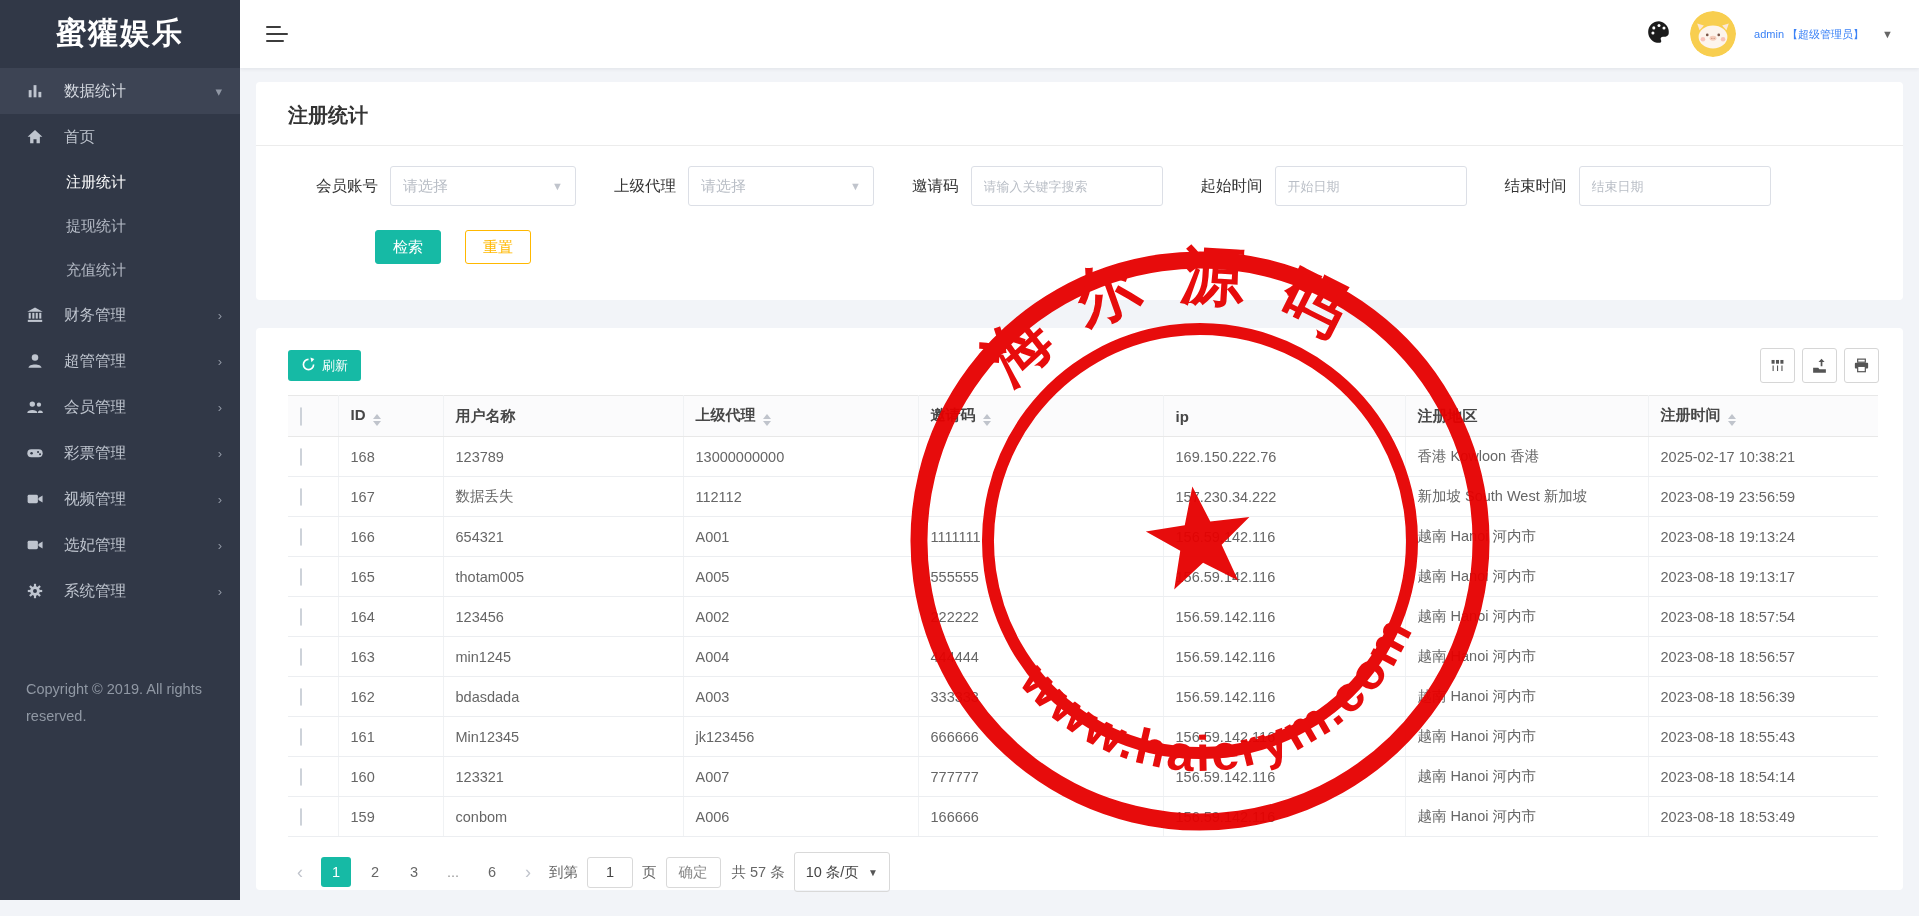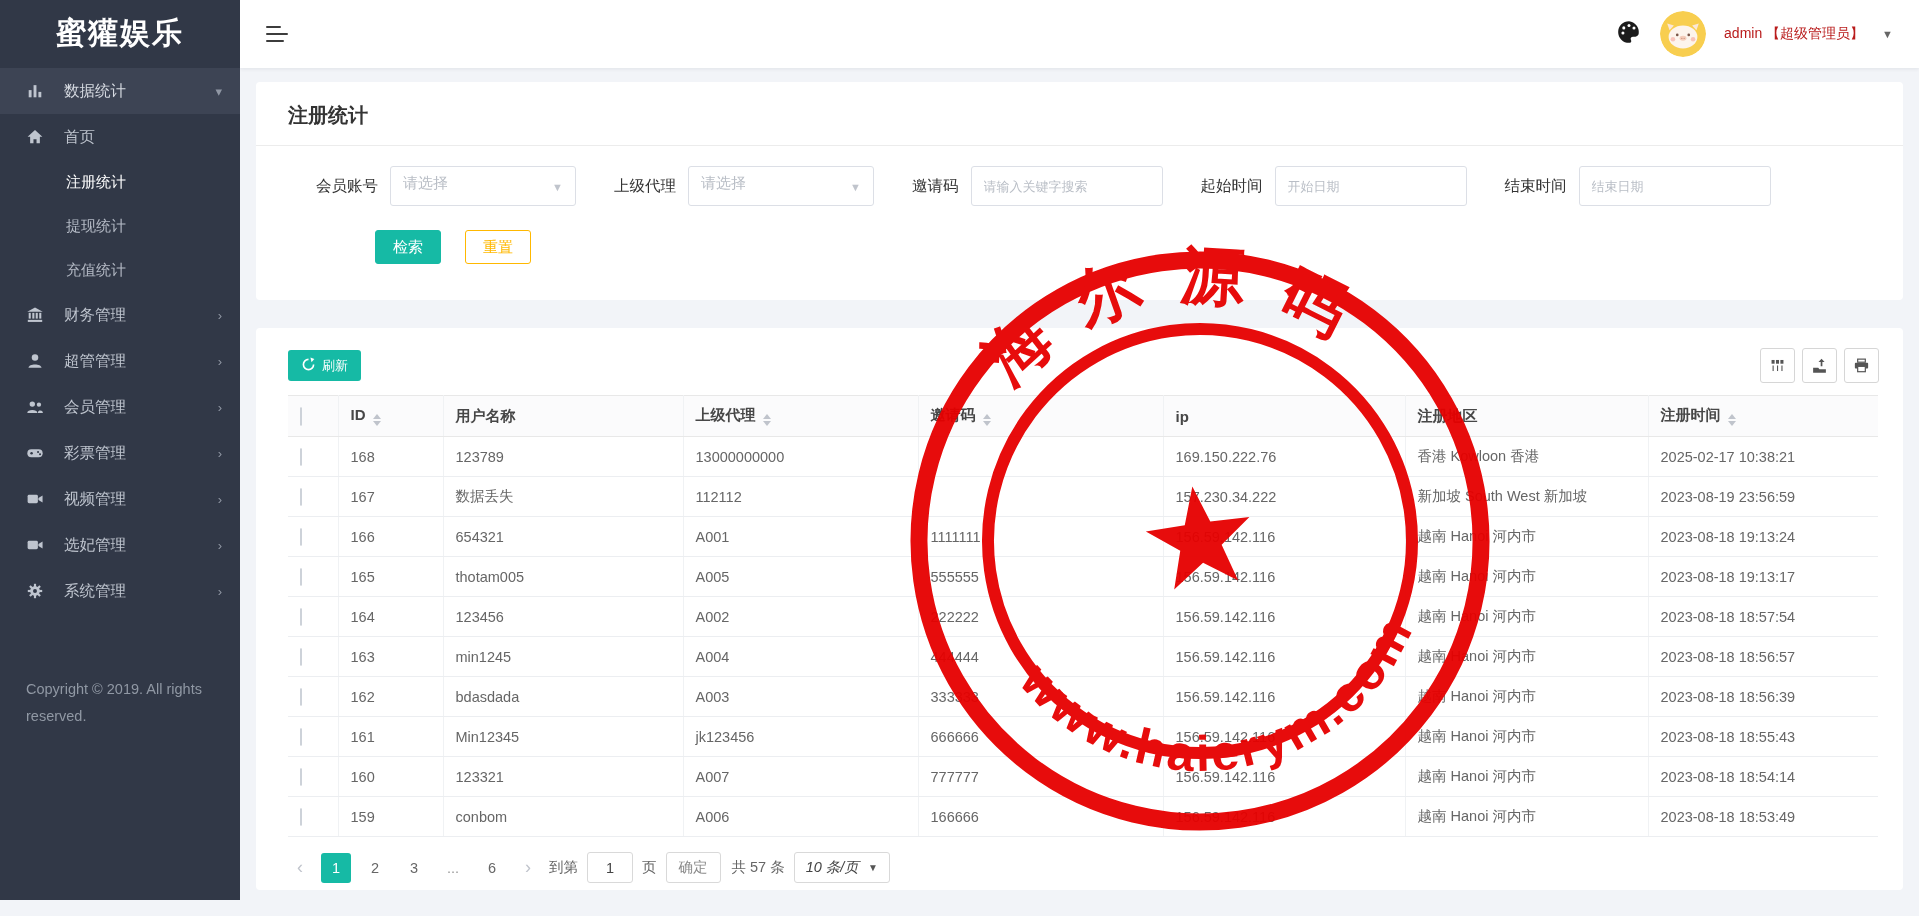--- a/index.html
+++ b/index.html
@@ -19,33 +19,33 @@
   .copyright { margin-top:62px; padding:0 26px; color:#9098a4; font-size:14.5px; line-height:27px; }
 
   
   .topbar { position:absolute; left:240px; top:0; right:0; height:68px; background:#fff; z-index:9;
     display:flex; align-items:center; padding:0 26px; box-shadow:0 1px 4px rgba(0,21,41,.08); }
   .burger { width:24px; cursor:pointer; }
   .burger i { display:block; height:2.5px; background:#3c3c3c; margin:4.5px 0; border-radius:1px; }
   .burger i:nth-child(1){ width:15px; } .burger i:nth-child(2){ width:22px; } .burger i:nth-child(3){ width:18px; }
   .top-right { margin-left:auto; display:flex; align-items:center; gap:18px; }
   .avatar { width:46px; height:46px; border-radius:50%; overflow:hidden; cursor:pointer; }
-  .username { font-size:14px; color:#b91c1c; cursor:pointer; }
+  .username { font-size:11px; color:#3b82f6; cursor:pointer; }
   .caret-down { font-size:11px; color:#666; }
 
   
   .main { position:absolute; left:240px; top:68px; right:0; bottom:0; background:#f2f4f8; }
   .card { position:absolute; left:16px; right:16px; background:#fff; border-radius:4px; }
   .card1 { top:14px; height:218px; }
   .page-title { padding:20px 32px 16px 32px; font-size:20px; font-weight:bold; color:#333; border-bottom:1px solid #ececec; }
   .filter-row { display:flex; align-items:center; margin-top:20px; padding-left:60px; }
   .f-group { display:flex; align-items:center; margin-right:38px; }
   .f-label { font-size:15.5px; color:#333; margin-right:12px; white-space:nowrap; }
   .sel, .f-input { width:186px; height:40px; border:1px solid #dcdfe6; border-radius:3px; background:#fff; }
-  .sel { display:flex; align-items:flex-end; padding:12px 12px; cursor:pointer; }
+  .sel { display:flex; align-items:center; padding:0 12px; cursor:pointer; }
   .sel .ph { color:#b9bec6; font-size:15px; flex:1; }
   .sel .sc { color:#c0c4cc; font-size:11px; }
   .f-input { width:192px; padding:0 12px; font-size:13px; color:#333; outline:none; }
   .f-input::placeholder { color:#b9bec6; }
   .btn-row { margin-top:24px; padding-left:119px; display:flex; gap:24px; }
   .btn { height:34px; padding:0 17px; border-radius:3px; font-size:15px; cursor:pointer; border:1px solid transparent; }
   .btn-search { background:#16baa5; border-color:#16baa5; color:#fff; }
   .btn-reset { background:#fff; border-color:#ffb800; color:#ffb800; }
 
   .card2 { top:260px; height:562px; }
@@ -69,21 +69,21 @@
   .sort .dn { border-top:5px solid #c0c4cc; }
 
   .pagination { display:flex; align-items:center; gap:9px; margin:15px 0 0 32px; font-size:14.5px; color:#666; }
   .pg-arrow { color:#c0c4cc; font-size:18px; width:24px; text-align:center; cursor:pointer; }
   .pg-item { min-width:30px; height:30px; line-height:30px; text-align:center; border-radius:3px; cursor:pointer; color:#666; }
   .pg-item.active { background:#16baa5; color:#fff; }
   .pg-dots { color:#999; cursor:default; }
   .pg-input { width:46px; height:31px; border:1px solid #d9d9d9; border-radius:3px; text-align:center; font-size:14.5px; color:#444; outline:none; }
   .pg-confirm { height:31px; padding:0 12px; background:#fff; border:1px solid #d9d9d9; border-radius:3px; color:#8a8a8a; font-size:14.5px; cursor:pointer; }
   .pg-total { margin-left:2px; }
-  .pg-select { height:31px; border:1px solid #d9d9d9; border-radius:3px; display:flex; align-items:center; gap:9px; padding:0 11px; cursor:pointer; color:#444;font-style:italic; }
+  .pg-select { height:40px; border:1px solid #d9d9d9; border-radius:3px; display:flex; align-items:center; gap:9px; padding:0 11px; cursor:pointer; color:#444; }
   .pg-select .sc { font-size:10px; color:#555; }
 
   
   .stamp { position:absolute; left:660px; top:173px; width:600px; height:600px; z-index:40;
     pointer-events:none; opacity:.95; transform:rotate(-8deg); }
 </style>
 </head>
 <body>
 
 <aside class="sidebar">

